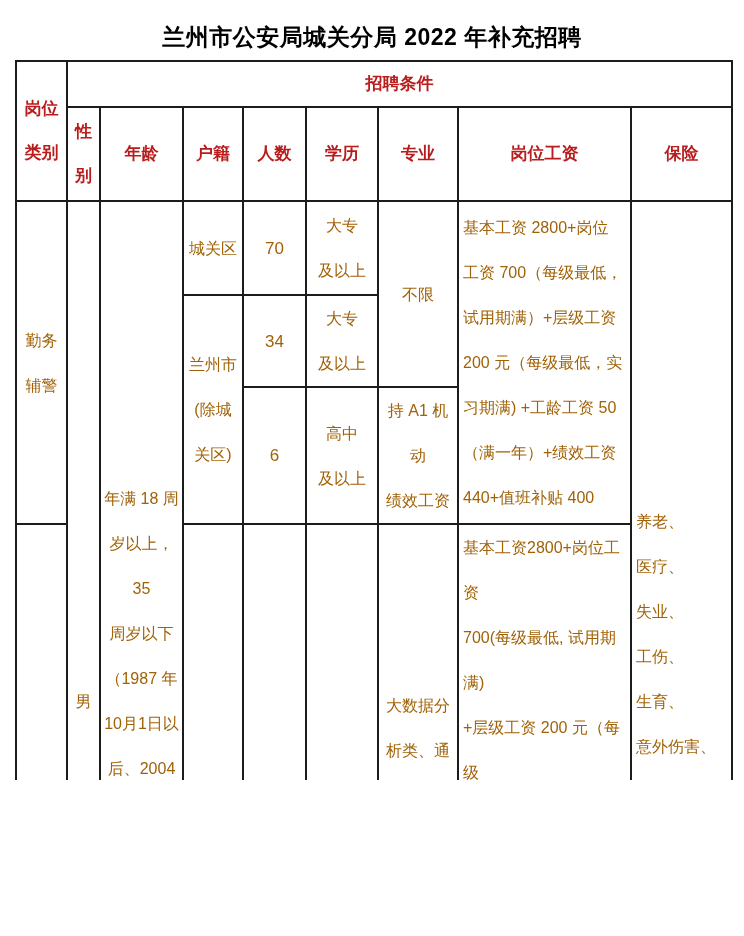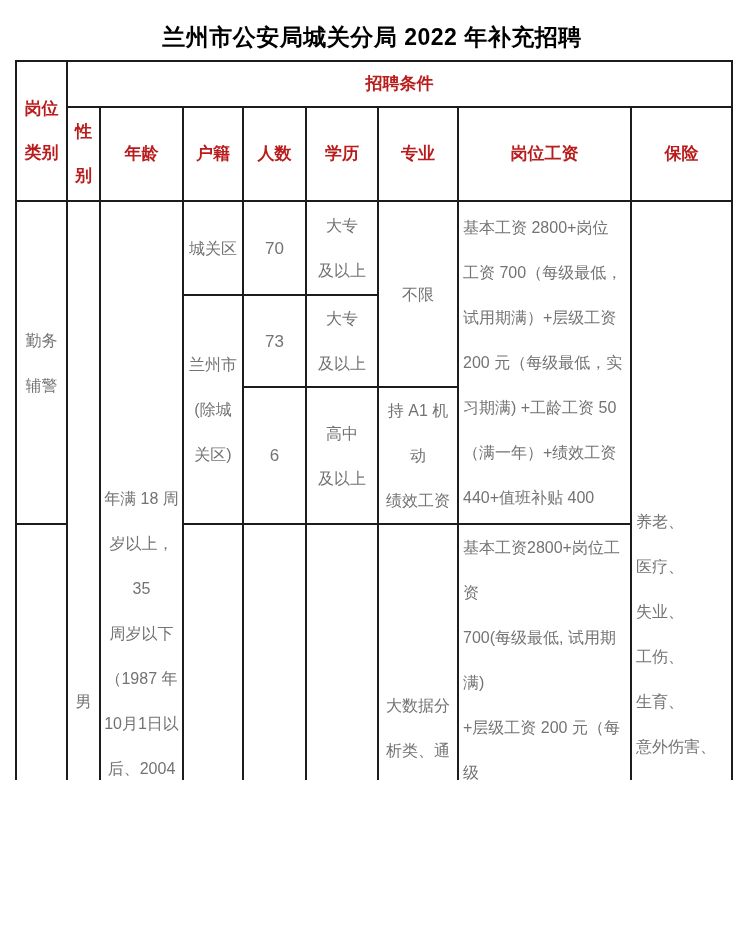--- a/index.html
+++ b/index.html
@@ -29,21 +29,21 @@
     width: 716px;
     margin-left: 15px;
     margin-top: 6px;
   }
   table.plan td {
     border: 2px solid #1c1c1c;
     text-align: center;
     vertical-align: middle;
     font-size: 16px;
     line-height: 45px;
-    color: #737373;
+    color: #a16207;
     white-space: pre-line;
     overflow: hidden;
     padding: 0 2px;
   }
   table.plan td.hd {
     font-weight: bold;
     color: #b91c1c;
     font-size: 17px;
     line-height: 44px;
   }
@@ -129,21 +129,21 @@
 意外伤害、
 补充医疗、
 社会保险和
 住房公积金</td>
     </tr>
 
     <tr style="height:89px">
       <td rowspan="2">兰州市
 (除城
 关区)</td>
-      <td class="num">73</td>
+      <td class="num">34</td>
       <td>大专
 及以上</td>
     </tr>
 
     <tr style="height:134px">
       <td class="num">6</td>
       <td>高中
 及以上</td>
       <td>持 A1 机动
 绩效工资</td>

